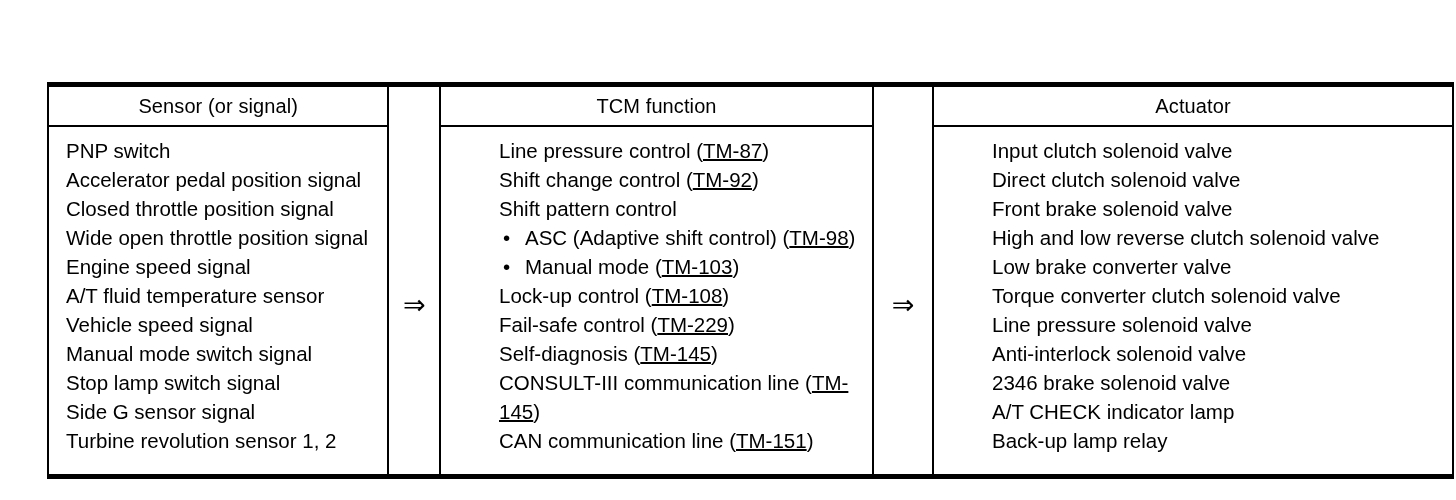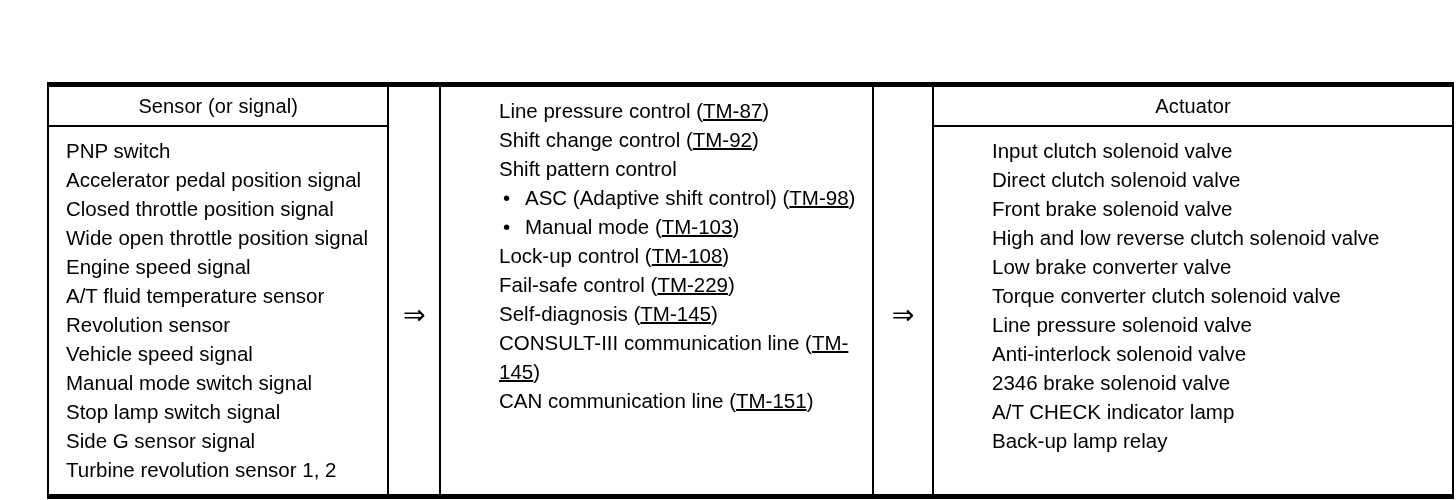--- a/index.html
+++ b/index.html
@@ -151,34 +151,34 @@
 
       <div class="col col-sensor">
         <div class="col-head">Sensor (or signal)</div>
         <div class="col-body">
           <div class="entry">PNP switch</div>
           <div class="entry">Accelerator pedal position signal</div>
           <div class="entry">Closed throttle position signal</div>
           <div class="entry">Wide open throttle position signal</div>
           <div class="entry">Engine speed signal</div>
           <div class="entry">A/T fluid temperature sensor</div>
-          <div class="entry">Revolution sensor</div>
           <div class="entry">Vehicle speed signal</div>
           <div class="entry">Manual mode switch signal</div>
           <div class="entry">Stop lamp switch signal</div>
           <div class="entry">Side G sensor signal</div>
           <div class="entry">Turbine revolution sensor 1, 2</div>
         </div>
       </div>
 
       <div class="gap gap-1">
         <span class="arrow">⇒</span>
       </div>
 
       <div class="col col-tcm">
+        <div class="col-head">TCM function</div>
         <div class="col-body">
 
           <div class="entry">
             <span>Line pressure control (</span><a class="xref">TM-87</a><span>)</span>
           </div>
 
           <div class="entry">
             <span>Shift change control (</span><a class="xref">TM-92</a><span>)</span>
           </div>
 

